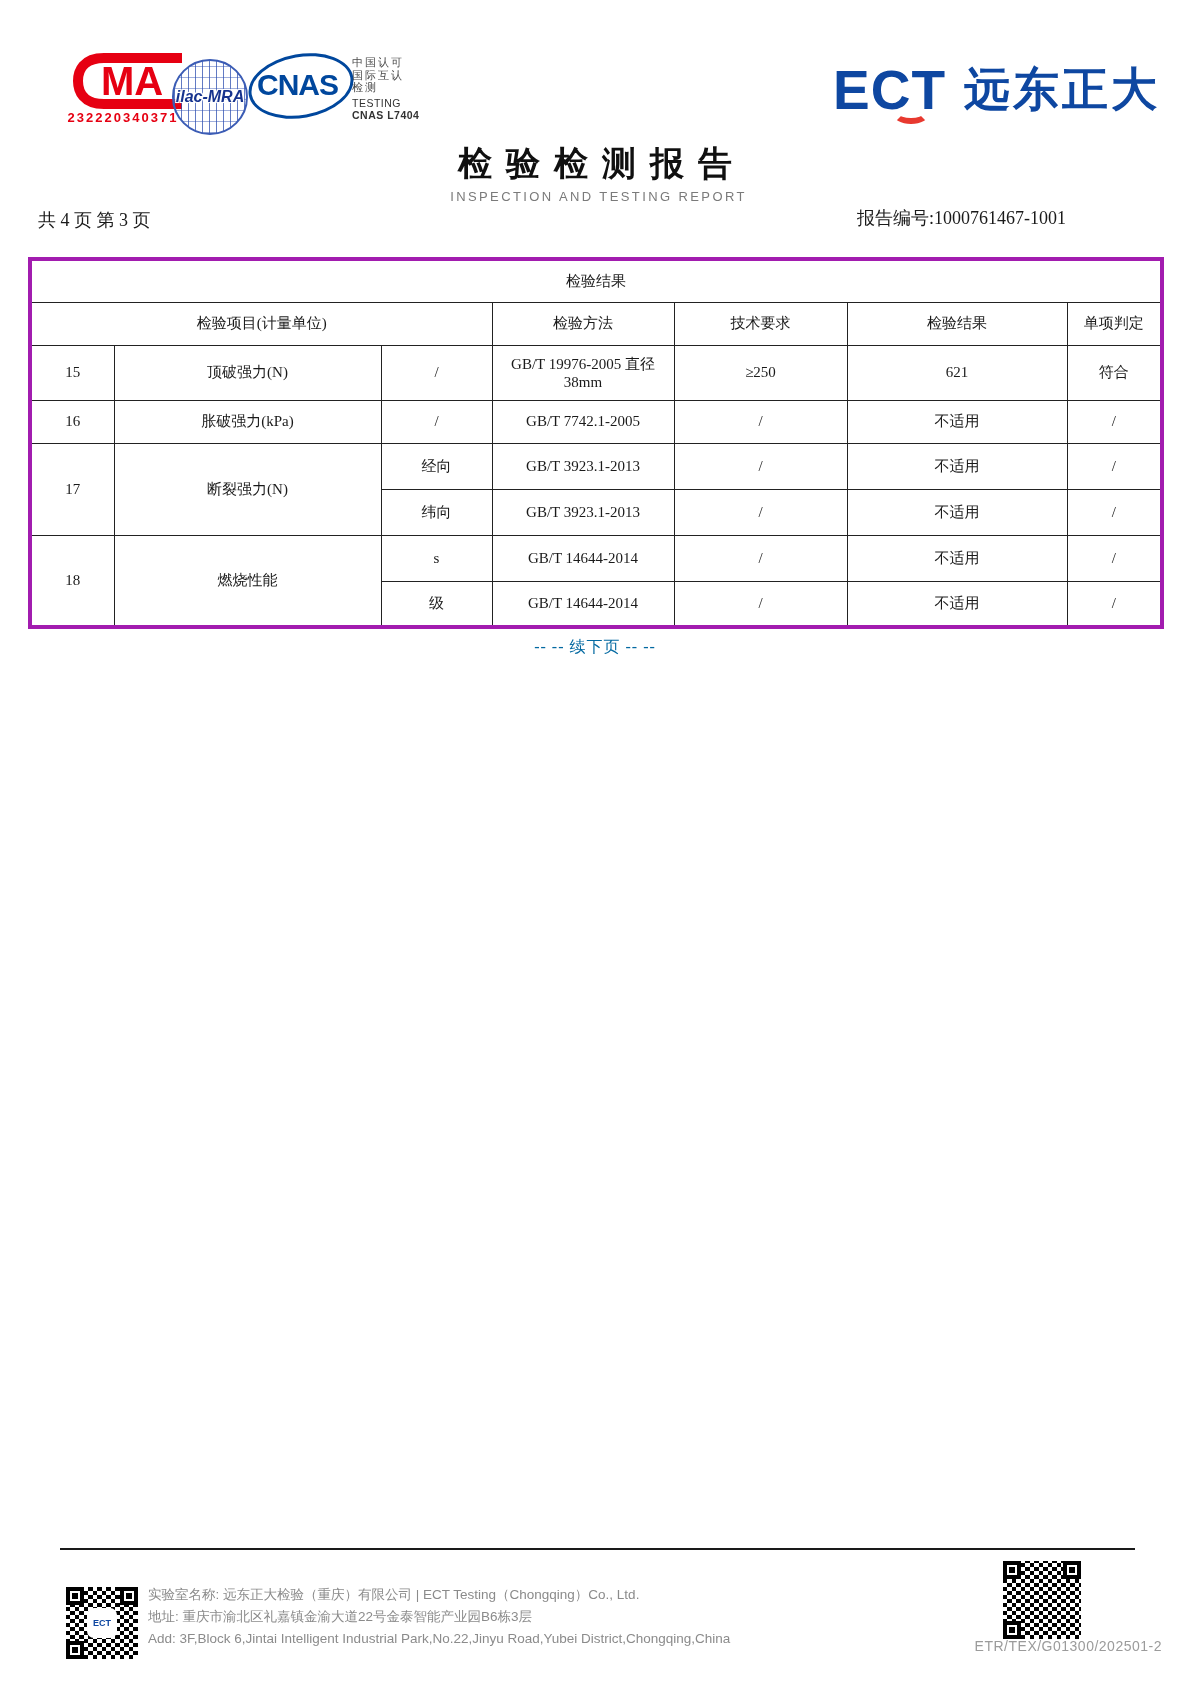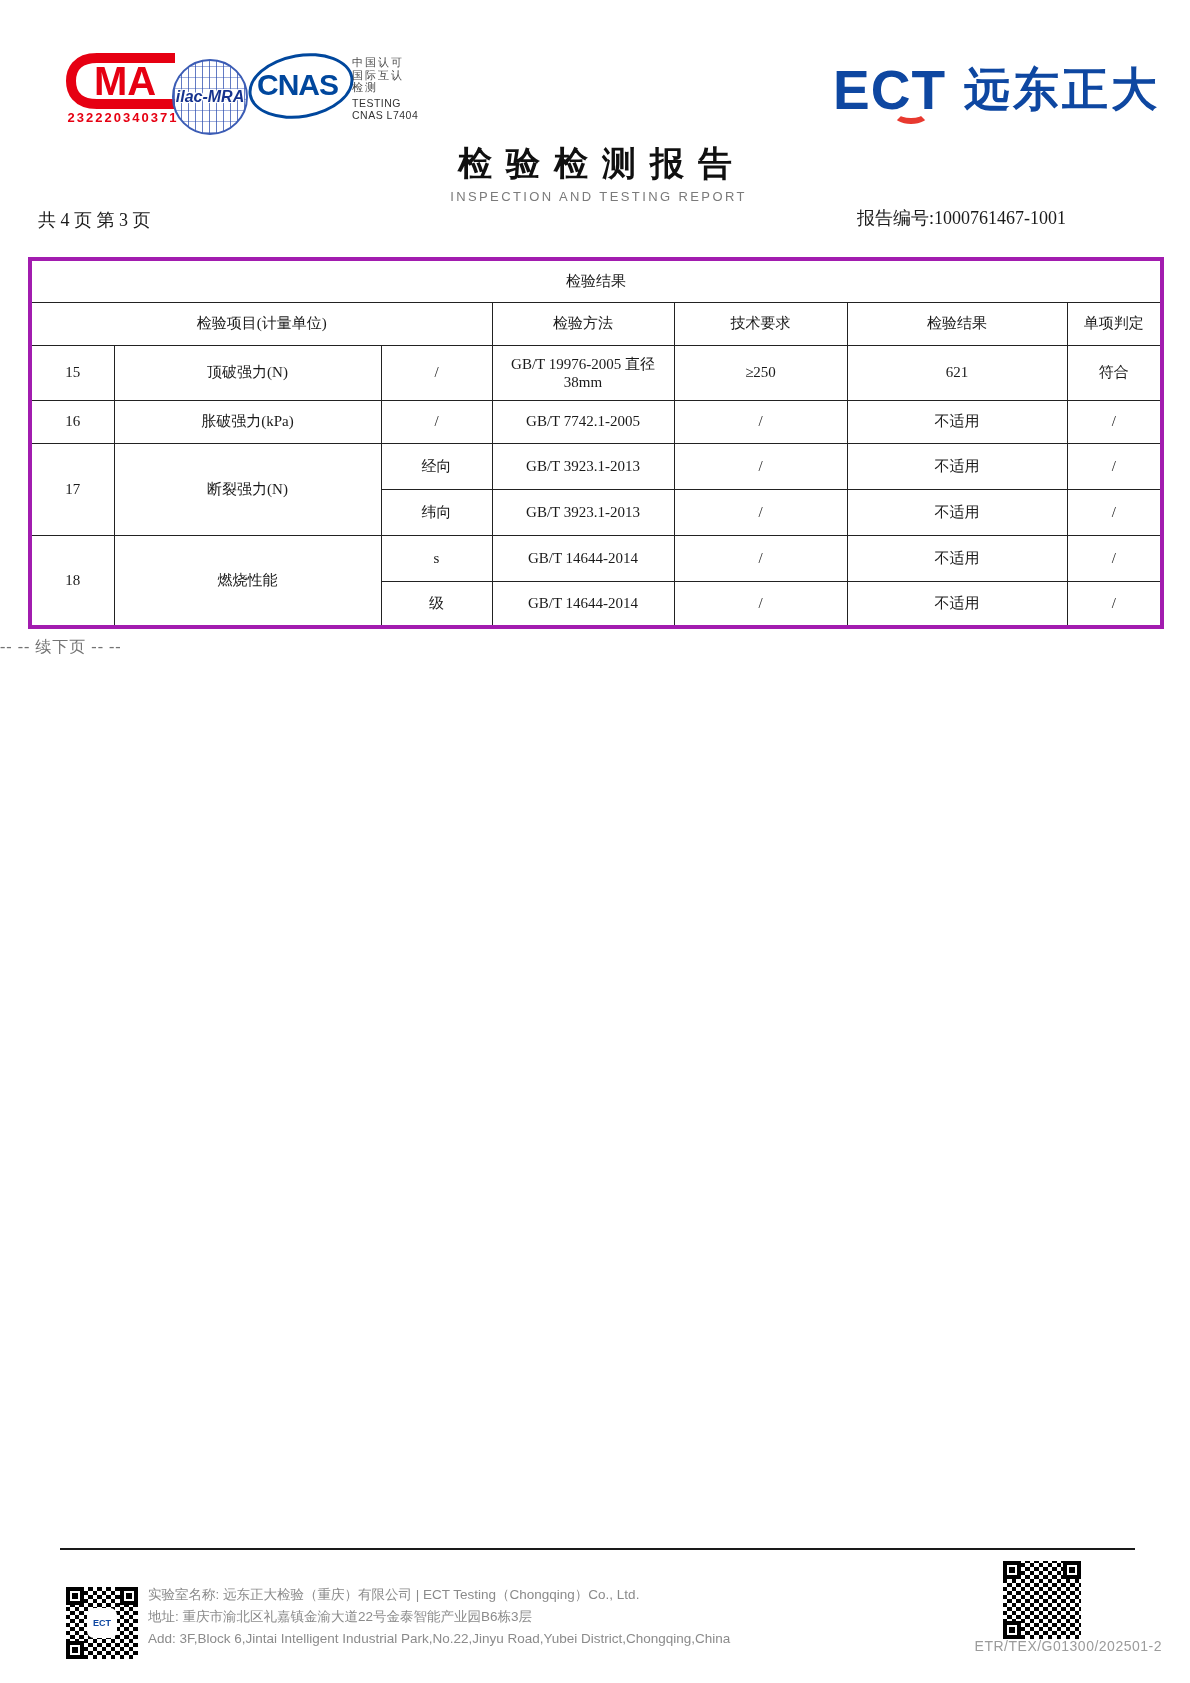--- a/index.html
+++ b/index.html
@@ -4,21 +4,21 @@
 <style>
   * { margin:0; padding:0; box-sizing:border-box; }
   html,body { background:#e9e9e9; }
   .page {
     position:relative; width:1190px; height:1683px; margin:0 auto;
     background:#ffffff; overflow:hidden;
     font-family:"Liberation Serif","DejaVu Serif",serif; color:#1a1a1a;
   }
 
   
-  .cma { position:absolute; left:63px; top:50px; width:120px; height:80px; }
+  .cma { position:absolute; left:70px; top:50px; width:120px; height:80px; }
   .cma-number { position:absolute; left:63px; top:110px; width:120px; text-align:center;
     font-family:"Liberation Sans",sans-serif; font-weight:bold; font-size:13px;
     color:#e60012; letter-spacing:2px; }
 
   .ilac { position:absolute; left:172px; top:59px; width:76px; height:76px; }
   .ilac-globe { width:76px; height:76px; border-radius:50%; border:2px solid #3b5cb5;
     background-image:
       repeating-linear-gradient(90deg, rgba(45,78,176,.75) 0 1.5px, transparent 1.5px 7px),
       repeating-linear-gradient(0deg,  rgba(45,78,176,.45) 0 1px,  transparent 1px 11px); }
   .ilac-text { position:absolute; top:29px; left:-8px; right:-8px; text-align:center;
@@ -31,21 +31,21 @@
     border:3px solid #00479d; border-radius:50%; transform:rotate(-10deg); }
   .cnas-text { position:absolute; left:4px; top:10px;
     font-family:"Liberation Sans",sans-serif; font-weight:bold; 
     font-size:30px; letter-spacing:-1px; color:#00479d;
     text-shadow:-2px 0 0 #fff, 2px 0 0 #fff; }
 
   .accred { position:absolute; left:352px; top:56px;
     font-family:"Liberation Sans",sans-serif; font-size:11px; line-height:12.5px;
     color:#4a4a4a; letter-spacing:2px; }
   .accred .en { letter-spacing:.5px; color:#333; font-weight:normal; font-size:10.5px; margin-top:3px; }
-  .accred .code { letter-spacing:.5px; color:#333; font-weight:normal; font-size:10.5px; }
+  .accred .code { letter-spacing:.5px; color:#333; font-weight:bold; font-size:10.5px; }
 
   .ect { position:absolute; left:833px; top:58px; white-space:nowrap; }
   .ect-word { font-family:"Liberation Sans",sans-serif; font-weight:bold; font-size:55px;
     color:#0e47a1; letter-spacing:1px; position:relative; }
   .ect-smile { position:absolute; left:60px; top:46px; width:36px; height:20px;
     border:6px solid transparent; border-bottom:6px solid #e8392f; border-radius:50%; }
   .ect-cn { font-weight:bold; font-size:46px; color:#0e47a1; margin-left:14px;
     letter-spacing:3px; font-family:"Liberation Sans",sans-serif; vertical-align:4px; }
 
   
@@ -64,22 +64,22 @@
     font-size:15px; }
   table.results td, table.results th { border:1px solid #222; text-align:center;
     vertical-align:middle; font-weight:normal; padding:2px 4px; }
   tr.row-title  { height:43px; }
   tr.row-head   { height:43px; }
   tr.row-15     { height:55px; }
   tr.row-16     { height:43px; }
   tr.row-sub    { height:46px; }
   td.method { white-space:pre-line; }
 
-  .continuation { position:absolute; left:0; right:0; top:637px; 
-    font-size:16px; color:#737373; letter-spacing:1px; }
+  .continuation { position:absolute; left:0; right:0; top:637px; text-align:center;
+    font-size:16px; color:#0369a1; letter-spacing:1px; }
 
   
   .footer-line { position:absolute; left:60px; top:1548px; width:1075px; height:2px; background:#1a1a1a; }
 
   .qr { position:absolute; background:#fff; }
   .qr::before { content:""; position:absolute; inset:0;
     background-image:
       repeating-linear-gradient(0deg,#000 0 4px,#fff 4px 8px),
       repeating-linear-gradient(90deg,#000 0 4px,#fff 4px 9px);
     background-blend-mode:difference; }

